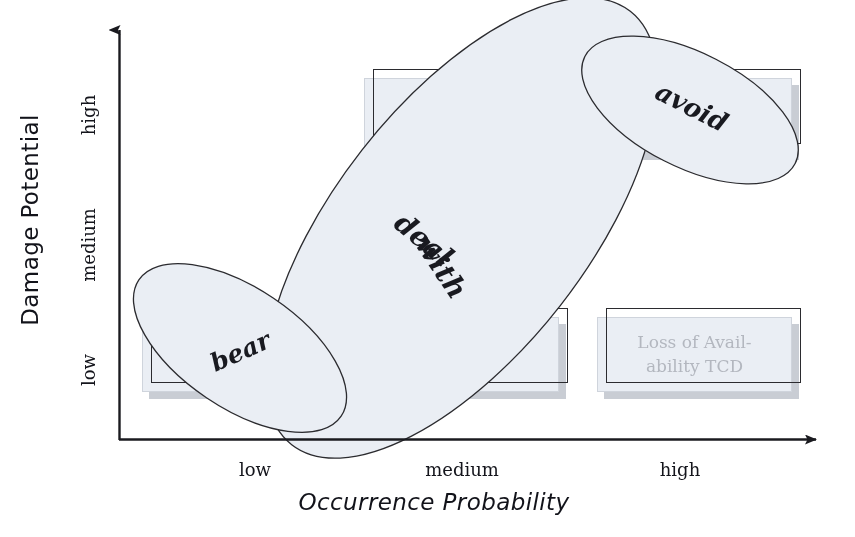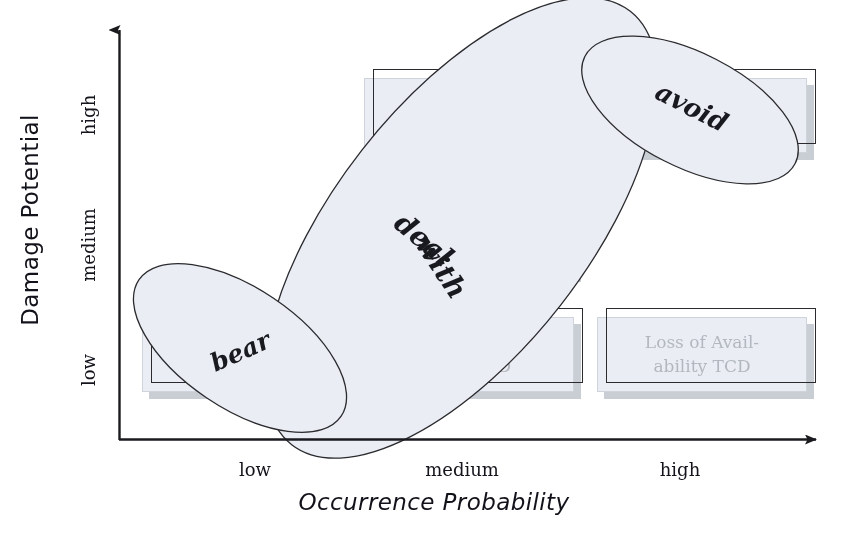--- a/index.html
+++ b/index.html
@@ -72,21 +72,20 @@
   }
   #tick-x-low    { left: 185px; }
   #tick-x-medium { left: 392px; }
   #tick-x-high   { left: 610px; }
 
   
   .cell {
     position: absolute;
     width: 195px;
     height: 75px;
-    padding-left: 15px;
   }
   
   .cell .frame-dark {
     position: absolute;
     left: 9px;
     top: -9px;
     width: 100%;
     height: 100%;
     border: 1.4px solid #2b2b2f;
     box-sizing: border-box;

